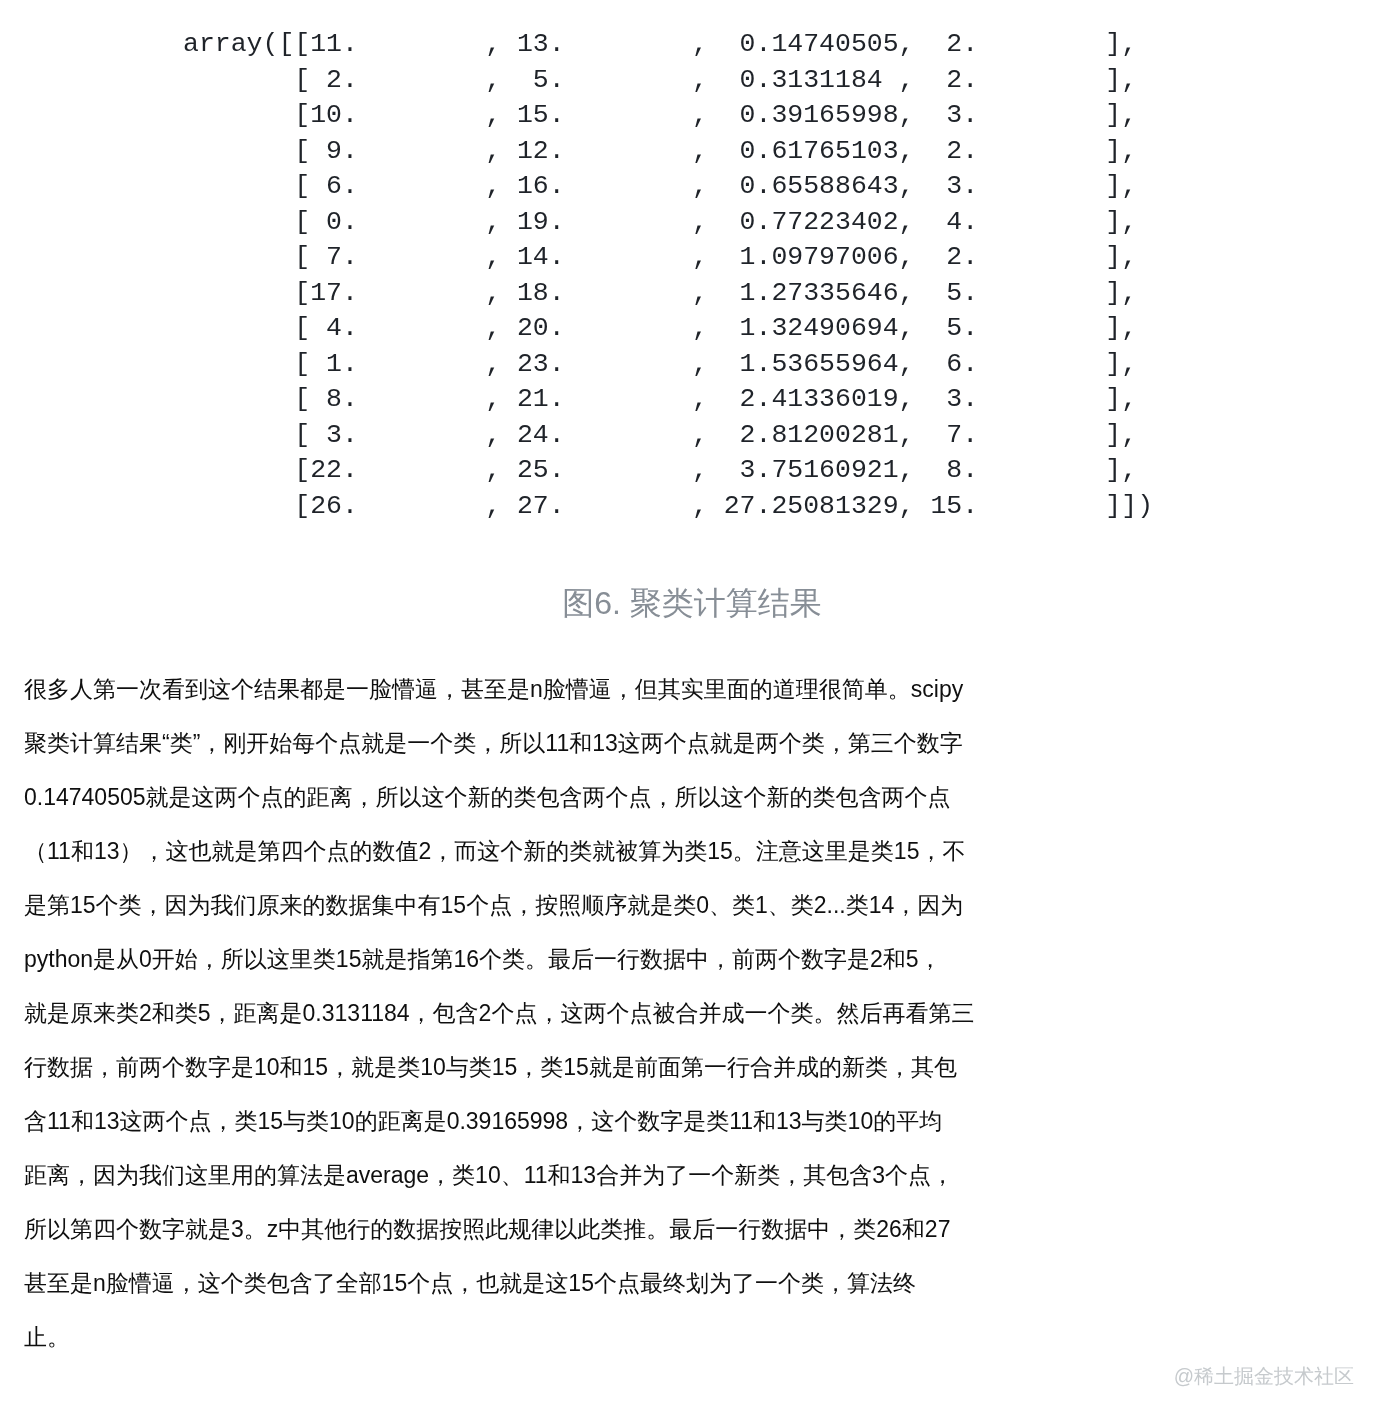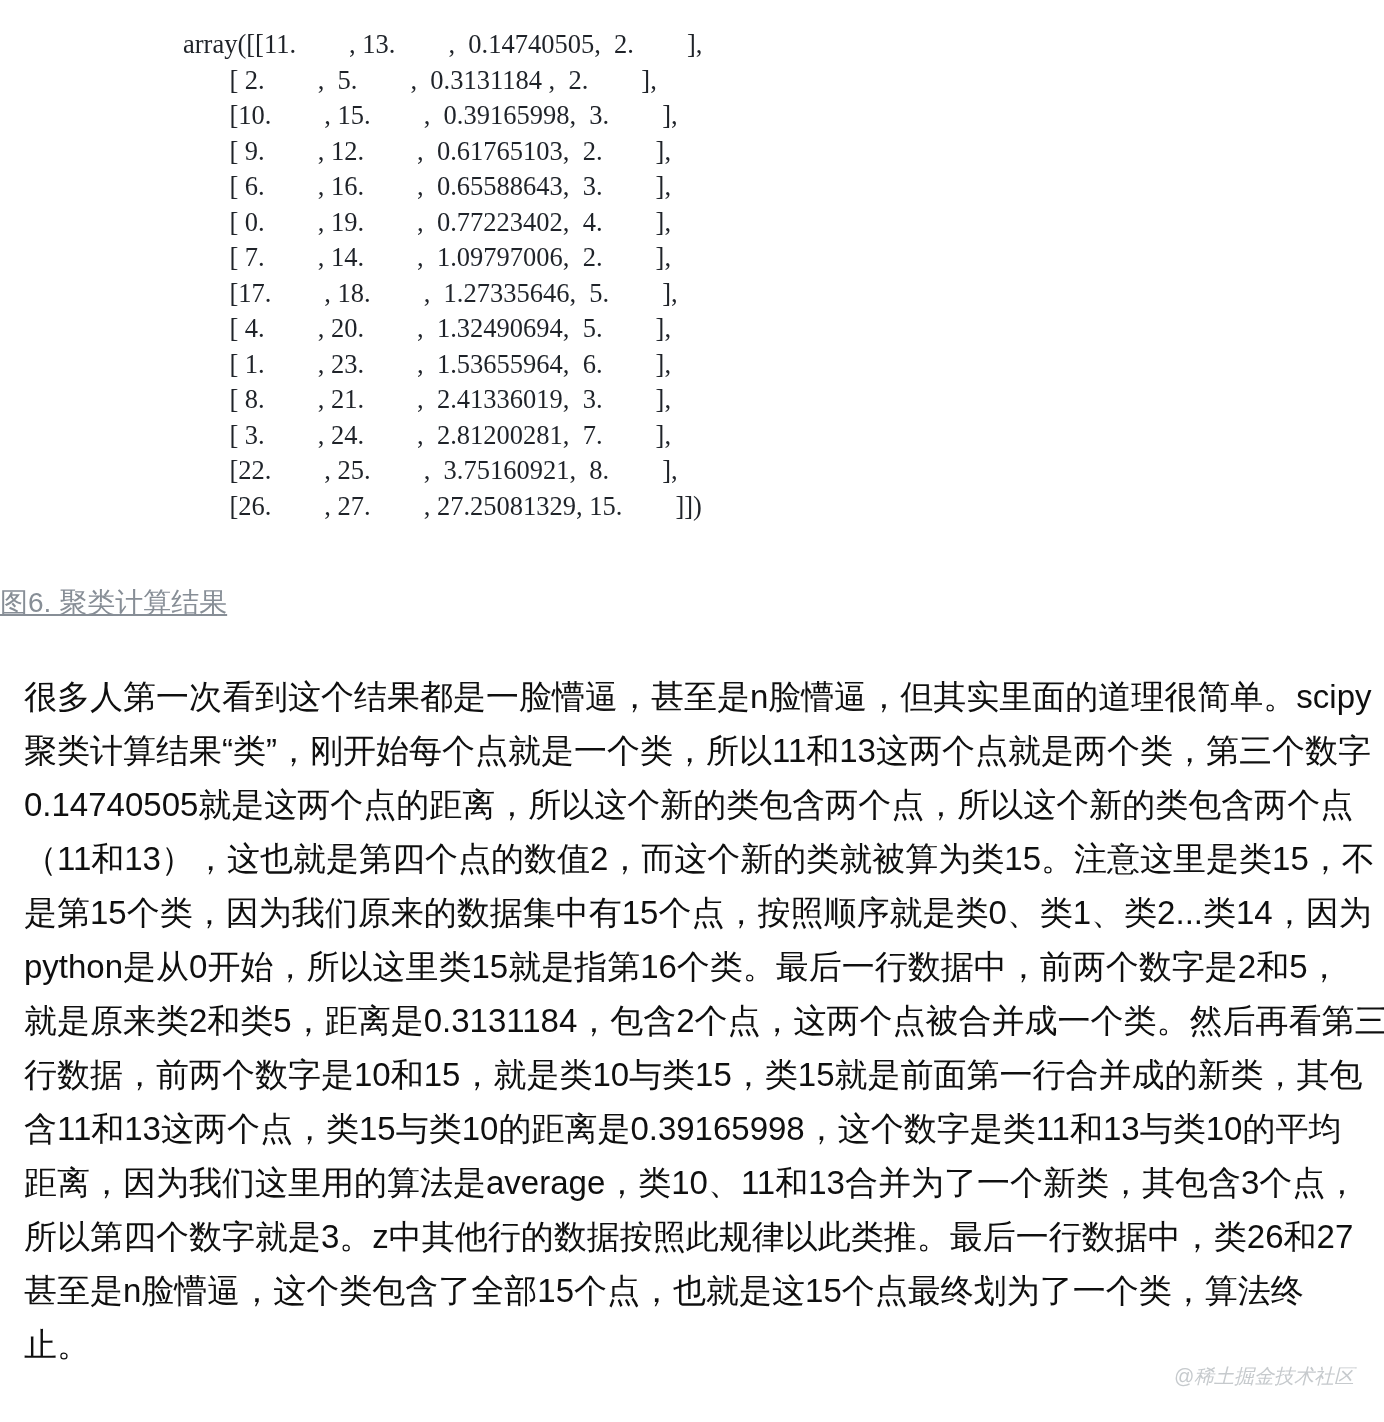--- a/index.html
+++ b/index.html
@@ -10,58 +10,55 @@
     position: relative;
     overflow: hidden;
     font-family: "Liberation Sans", sans-serif;
     color: #0f0f0f;
   }
   .code-output {
     position: absolute;
     left: 183px;
     top: 27px;
     margin: 0;
-    font-family: Liberation Serif, serif;
+    font-family: Liberation Mono, monospace;
     font-size: 26.5px;
     line-height: 35.5px;
     color: #1f2329;
     white-space: pre;
   }
   .figure-caption {
     position: absolute;
     top: 584px;
     left: 0;
     width: 100%;
-    text-align: left;
-    font-size: 28px;
+    text-align: center;
+    font-size: 32px;
     line-height: 38px;
     color: #878e96;
-    text-decoration: underline;
   }
   .article-paragraph {
     position: absolute;
     left: 24px;
     top: 662px;
     width: 1352px;
-    font-size: 33px;
+    font-size: 23px;
     line-height: 54px;
     color: #0f0f0f;
-    margin-top: 8px;
   }
   .article-paragraph .t-line {
     white-space: nowrap;
   }
   .watermark {
     position: absolute;
     top: 1362px;
     right: 30px;
     font-size: 20px;
     line-height: 28px;
     color: #c6cacd;
-    font-style: italic;
   }
 </style>
 </head>
 <body>
 
 <div>
 
   <pre class="code-output">array([[11.        , 13.        ,  0.14740505,  2.        ],
        [ 2.        ,  5.        ,  0.3131184 ,  2.        ],
        [10.        , 15.        ,  0.39165998,  3.        ],

